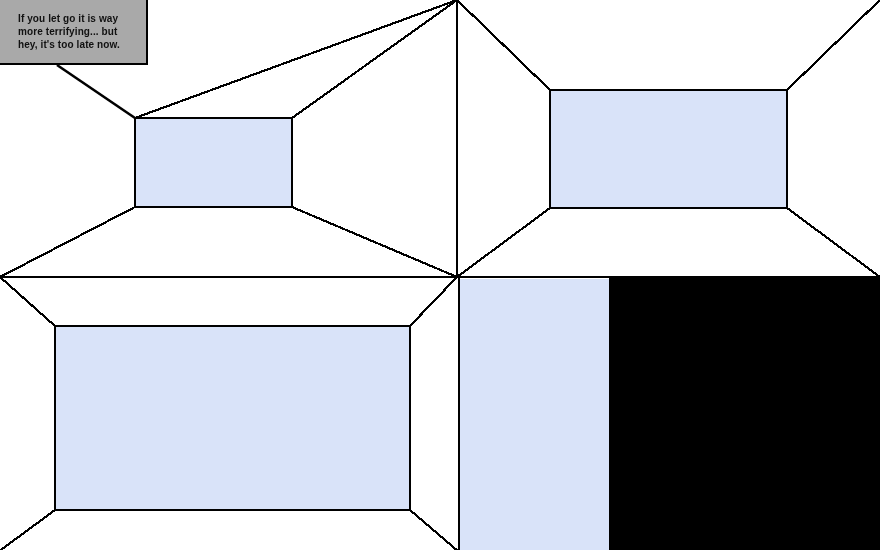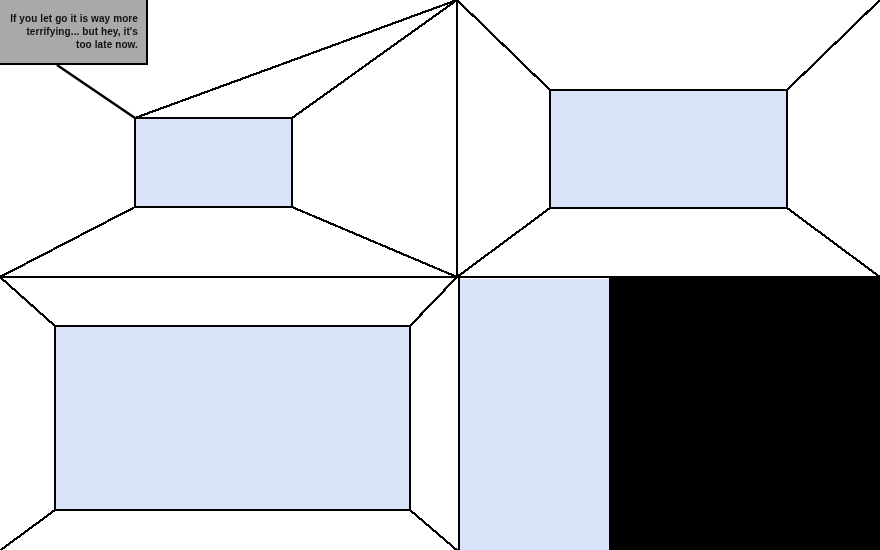--- a/index.html
+++ b/index.html
@@ -38,22 +38,22 @@
     align-items: center;
     justify-content: center;
     z-index: 5;
   }
   .speech-bubble-text {
     font-family: "Liberation Sans", sans-serif;
     font-size: 10px;
     font-weight: bold;
     line-height: 13px;
     color: #111111;
-    text-align: right;
-    padding: 2px 8px 2px 8px;
+    text-align: left;
+    padding: 2px 8px 2px 18px;
     letter-spacing: 0.1px;
     white-space: normal;
   }
 </style>
 </head>
 <body>
 
 <div id="stage">
 
   <svg id="scene-svg" viewBox="0 0 880 550" preserveAspectRatio="none" xmlns="http://www.w3.org/2000/svg">

